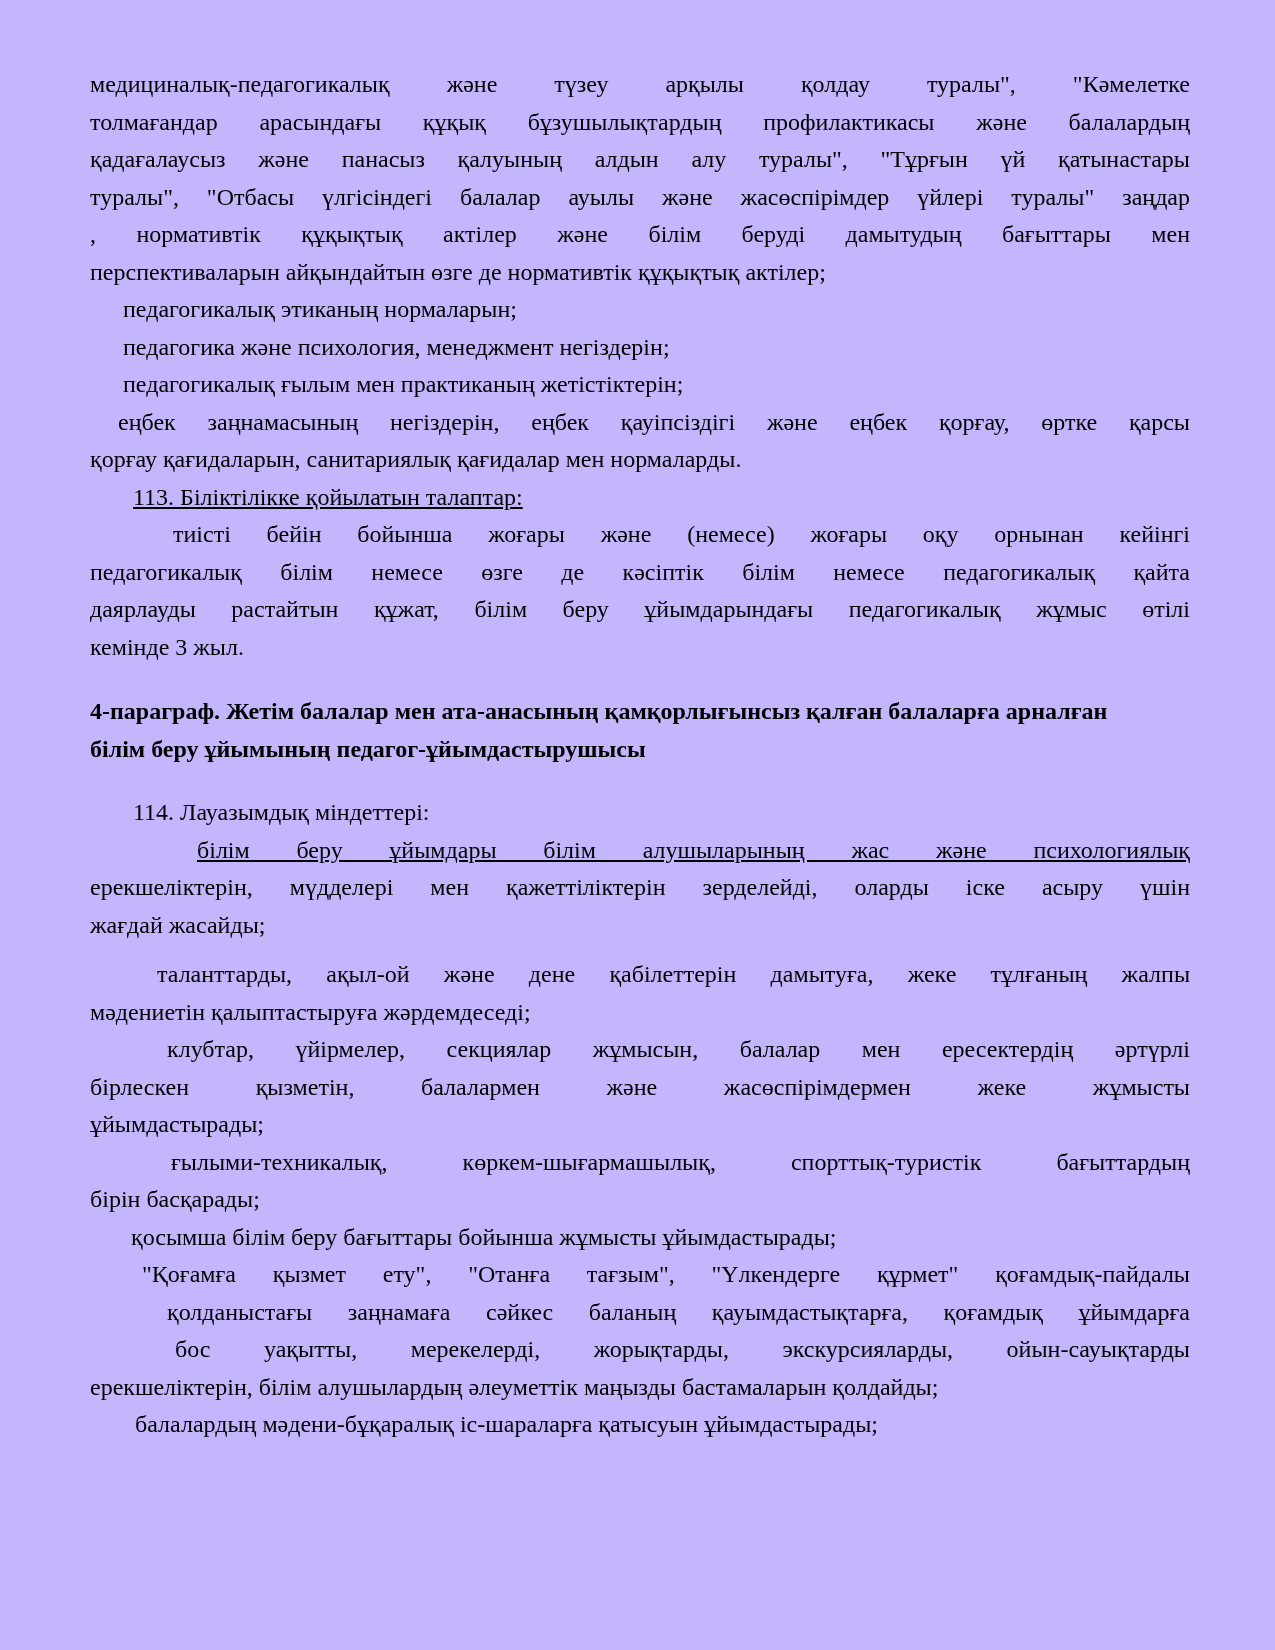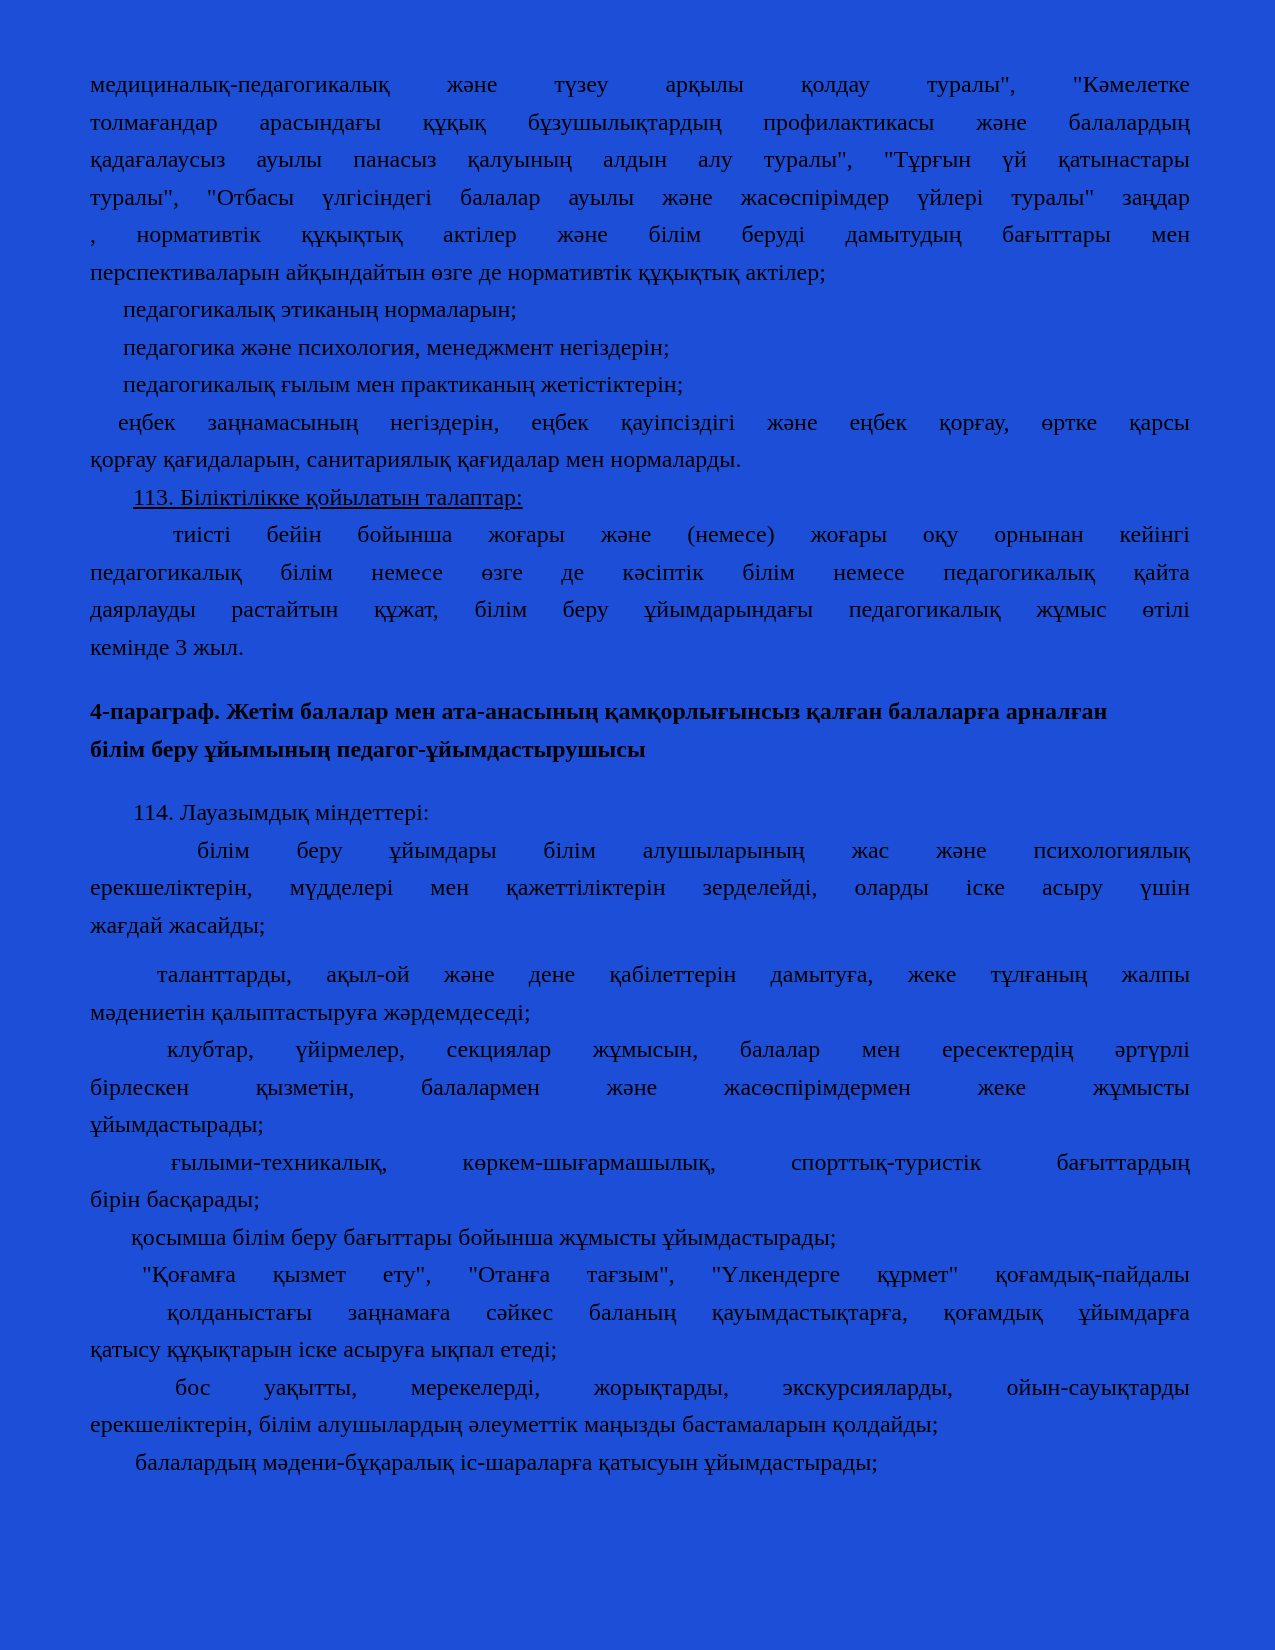--- a/index.html
+++ b/index.html
@@ -36,26 +36,26 @@
   }
   
   .line.j {
     text-align: justify;
     text-align-last: justify;
   }
 </style>
 </head>
 <body>
 
-<div class="page" style="background: #1d4ed8;">
+<div class="page" style="background: #c4b5fd;">
   <div class="doc" style="color: rgb(0, 0, 0);">
       <div class="para">
         <div class="line j">медициналық-педагогикалық және түзеу арқылы қолдау туралы", "Кәмелетке</div>
         <div class="line j">толмағандар арасындағы құқық бұзушылықтардың профилактикасы және балалардың</div>
-        <div class="line j">қадағалаусыз ауылы панасыз қалуының алдын алу туралы", "Тұрғын үй қатынастары</div>
+        <div class="line j">қадағалаусыз және панасыз қалуының алдын алу туралы", "Тұрғын үй қатынастары</div>
         <div class="line j">туралы", "Отбасы үлгісіндегі балалар ауылы және жасөспірімдер үйлері туралы" заңдар</div>
         <div class="line j">, нормативтік құқықтық актілер және білім беруді дамытудың бағыттары мен</div>
         <div class="line">перспективаларын айқындайтын өзге де нормативтік құқықтық актілер;</div>
       </div>
       <div class="para">
         <div class="line" style="padding-left: 33px;">педагогикалық этиканың нормаларын;</div>
       </div>
       <div class="para">
         <div class="line" style="padding-left: 33px;">педагогика және психология, менеджмент негіздерін;</div>
       </div>
@@ -76,21 +76,21 @@
         <div class="line">кемінде 3 жыл.</div>
       </div>
       <div class="para heading">
         <div class="line">4-параграф. Жетім балалар мен ата-анасының қамқорлығынсыз қалған балаларға арналған</div>
         <div class="line">білім беру ұйымының педагог-ұйымдастырушысы</div>
       </div>
       <div class="para">
         <div class="line" style="padding-left: 43px;">114. Лауазымдық міндеттері:</div>
       </div>
       <div class="para">
-        <div class="line j" style="padding-left: 107px;">білім беру ұйымдары білім алушыларының жас және психологиялық</div>
+        <div class="line j" style="padding-left: 107px; text-decoration: underline;">білім беру ұйымдары білім алушыларының жас және психологиялық</div>
         <div class="line j">ерекшеліктерін, мүдделері мен қажеттіліктерін зерделейді, оларды іске асыру үшін</div>
         <div class="line">жағдай жасайды;</div>
       </div>
       <div class="para">
         <div class="line j" style="padding-left: 67px; margin-top: 12px;">таланттарды, ақыл-ой және дене қабілеттерін дамытуға, жеке тұлғаның жалпы</div>
         <div class="line">мәдениетін қалыптастыруға жәрдемдеседі;</div>
       </div>
       <div class="para">
         <div class="line j" style="padding-left: 77px;">клубтар, үйірмелер, секциялар жұмысын, балалар мен ересектердің әртүрлі</div>
         <div class="line j">бірлескен қызметін, балалармен және жасөспірімдермен жеке жұмысты</div>
@@ -101,21 +101,20 @@
         <div class="line">бірін басқарады;</div>
       </div>
       <div class="para">
         <div class="line" style="padding-left: 41px;">қосымша білім беру бағыттары бойынша жұмысты ұйымдастырады;</div>
       </div>
       <div class="para">
         <div class="line j" style="padding-left: 52px;">"Қоғамға қызмет ету", "Отанға тағзым", "Үлкендерге құрмет" қоғамдық-пайдалы</div>
       </div>
       <div class="para">
         <div class="line j" style="padding-left: 77px;">қолданыстағы заңнамаға сәйкес баланың қауымдастықтарға, қоғамдық ұйымдарға</div>
-        <div class="line">қатысу құқықтарын іске асыруға ықпал етеді;</div>
       </div>
       <div class="para">
         <div class="line j" style="padding-left: 85px;">бос уақытты, мерекелерді, жорықтарды, экскурсияларды, ойын-сауықтарды</div>
         <div class="line">ерекшеліктерін, білім алушылардың әлеуметтік маңызды бастамаларын қолдайды;</div>
       </div>
       <div class="para">
         <div class="line" style="padding-left: 45px;">балалардың мәдени-бұқаралық іс-шараларға қатысуын ұйымдастырады;</div>
       </div>
     </div>
 </div>

